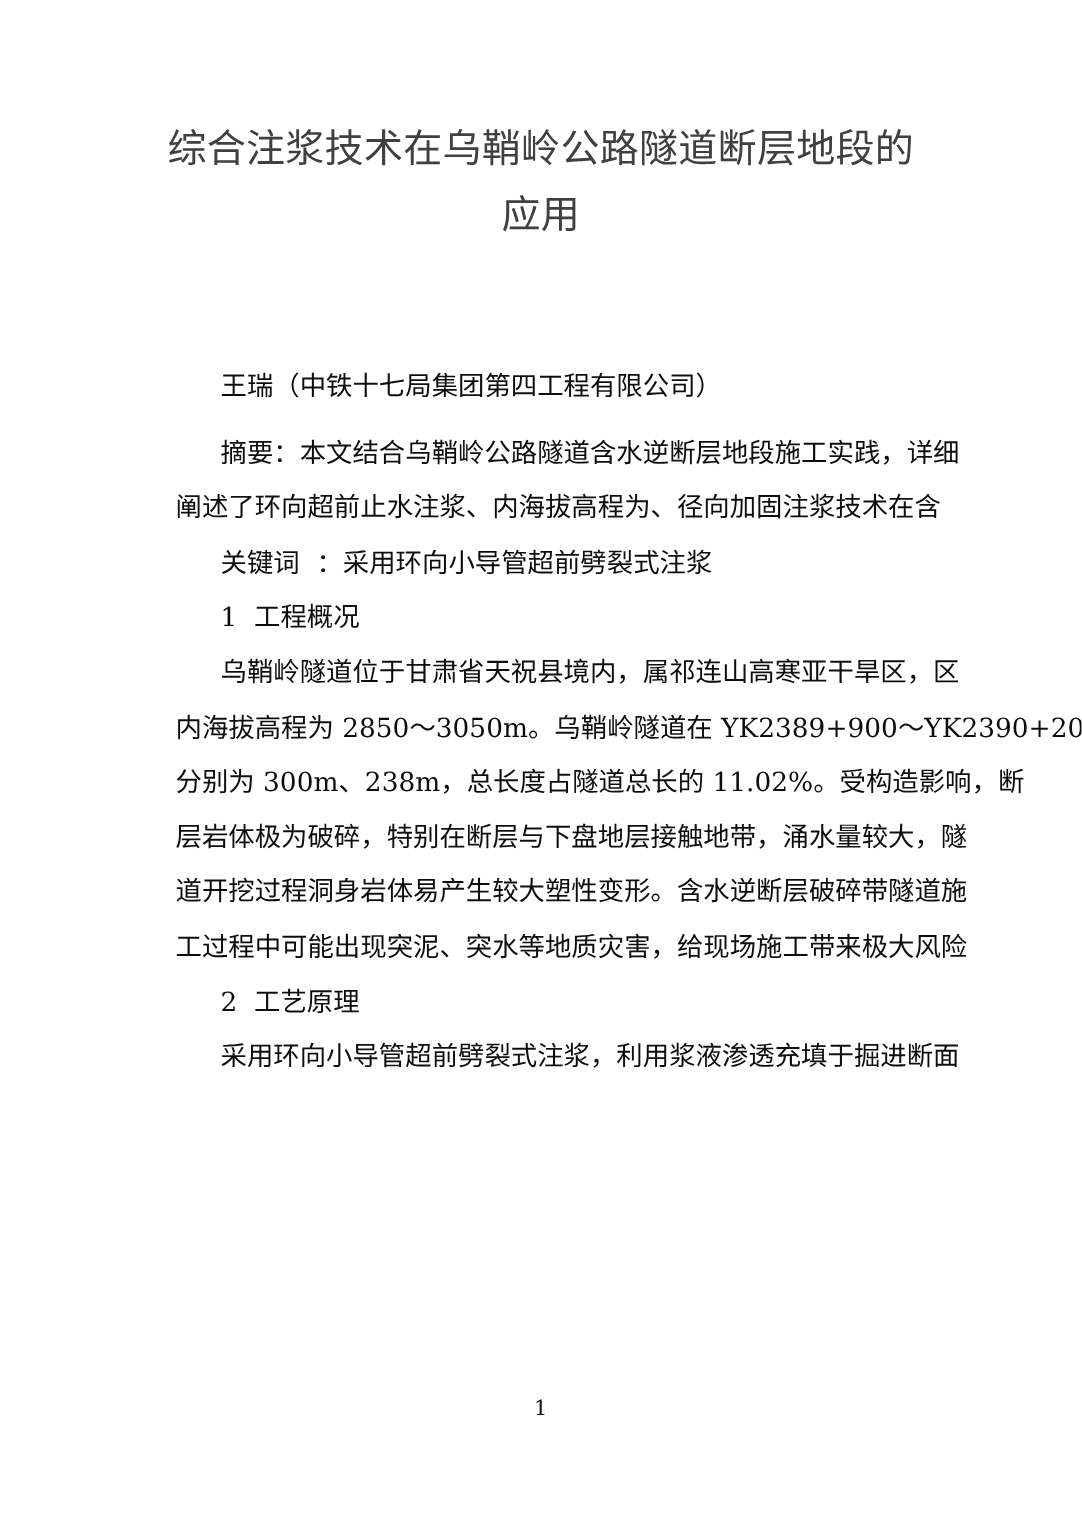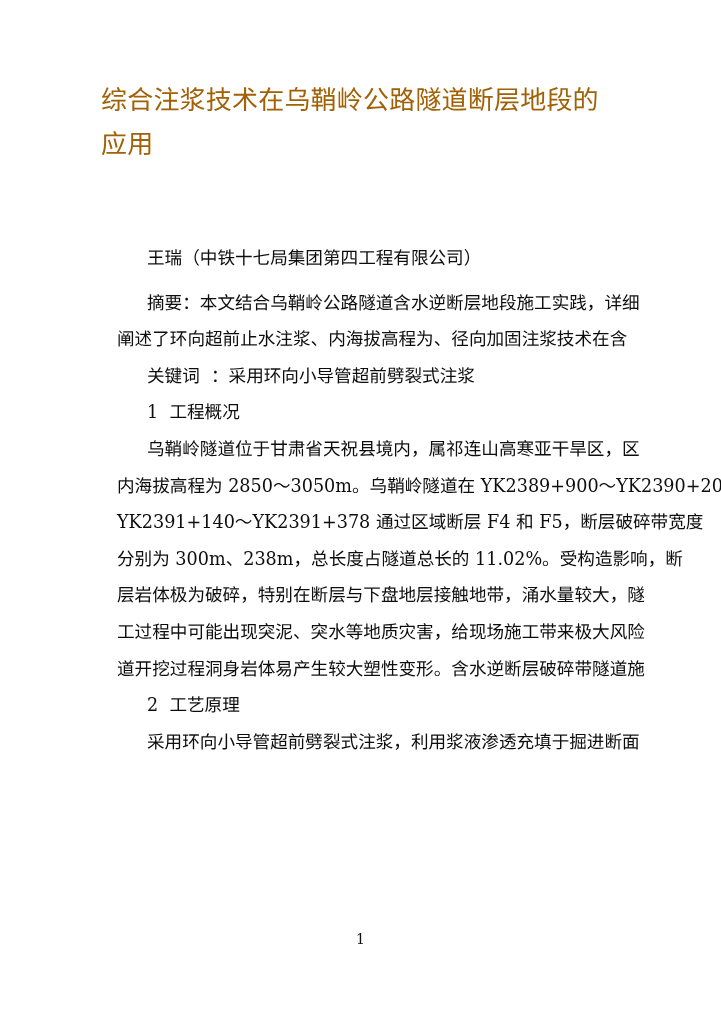--- a/index.html
+++ b/index.html
@@ -23,26 +23,27 @@
     inset: 0;
     background: #ffffff;
   }
 
   
   .doc-title {
     position: absolute;
     left: 101px;
     top: 78px;
     width: 519px;
+    text-align: center;
     font-size: 26px;
     line-height: 44px;
     letter-spacing: 0.2px;
     font-weight: 400;
     font-family: "DejaVu Serif", "Liberation Serif", serif;
-    color: #a16207;
+    color: #404040;
     white-space: pre-line;
   }
 
   
   .body-flow {
     position: absolute;
     left: 117px;
     top: 240px;
     width: 522px;
   }
@@ -89,25 +90,24 @@
 
     <div class="line indent">摘要：本文结合乌鞘岭公路隧道含水逆断层地段施工实践，详细</div>
     <div class="line">阐述了环向超前止水注浆、内海拔高程为、径向加固注浆技术在含</div>
 
     <div class="line indent">关键词  ：采用环向小导管超前劈裂式注浆</div>
 
     <div class="line indent">1  工程概况</div>
 
     <div class="line indent">乌鞘岭隧道位于甘肃省天祝县境内，属祁连山高寒亚干旱区，区</div>
     <div class="line">内海拔高程为 2850～3050m。乌鞘岭隧道在 YK2389+900～YK2390+200、</div>
-    <div class="line">YK2391+140～YK2391+378 通过区域断层 F4 和 F5，断层破碎带宽度</div>
     <div class="line">分别为 300m、238m，总长度占隧道总长的 11.02%。受构造影响，断</div>
     <div class="line">层岩体极为破碎，特别在断层与下盘地层接触地带，涌水量较大，隧</div>
+    <div class="line">道开挖过程洞身岩体易产生较大塑性变形。含水逆断层破碎带隧道施</div>
     <div class="line">工过程中可能出现突泥、突水等地质灾害，给现场施工带来极大风险</div>
-    <div class="line">道开挖过程洞身岩体易产生较大塑性变形。含水逆断层破碎带隧道施</div>
 
     <div class="line indent">2  工艺原理</div>
 
     <div class="line indent">采用环向小导管超前劈裂式注浆，利用浆液渗透充填于掘进断面</div>
 
   </div>
 
   <div class="page-number">1</div>
 
 </div>

